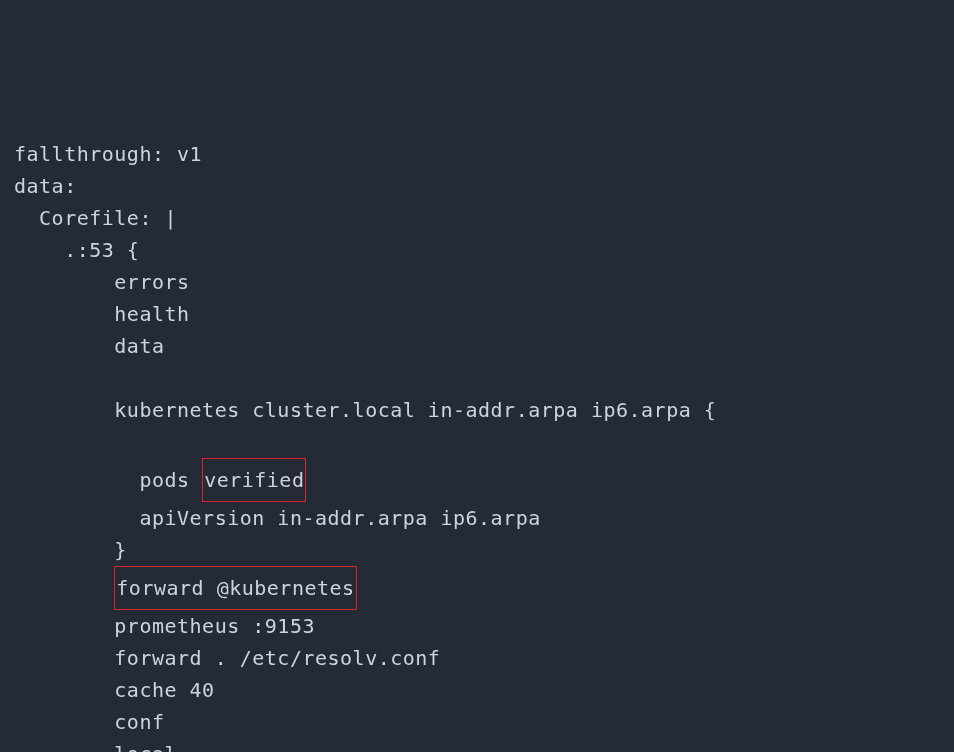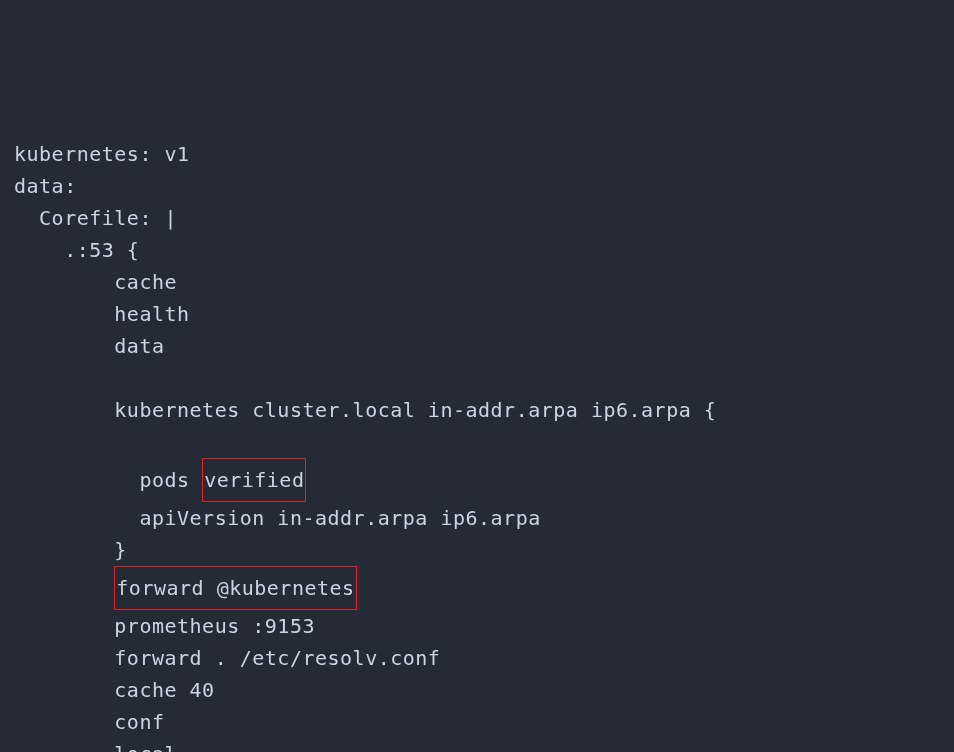--- a/index.html
+++ b/index.html
@@ -18,25 +18,25 @@
       padding: 8px 1px;
       display: inline-block;
       line-height: 1.3;
     }
   </style>
 </head>
 <body>
 
 
 
-<div><span>kubernetes: v1</span>
+<div><span>fallthrough: v1</span>
 <span>data:</span>
 <span>  Corefile: |</span>
 <span>    .:53 {</span>
-<span>        cache</span>
+<span>        errors</span>
 <span>        health</span>
 <span>        data</span>
 <span></span>
 <span>        kubernetes cluster.local in-addr.arpa ip6.arpa {</span>
 <span></span>
 <span>          pods </span><span class="highlight">verified</span>
 <span>          apiVersion in-addr.arpa ip6.arpa</span>
 <span>        }</span>
 <span>        </span><span class="highlight">forward @kubernetes</span>
 <span>        prometheus :9153</span>

